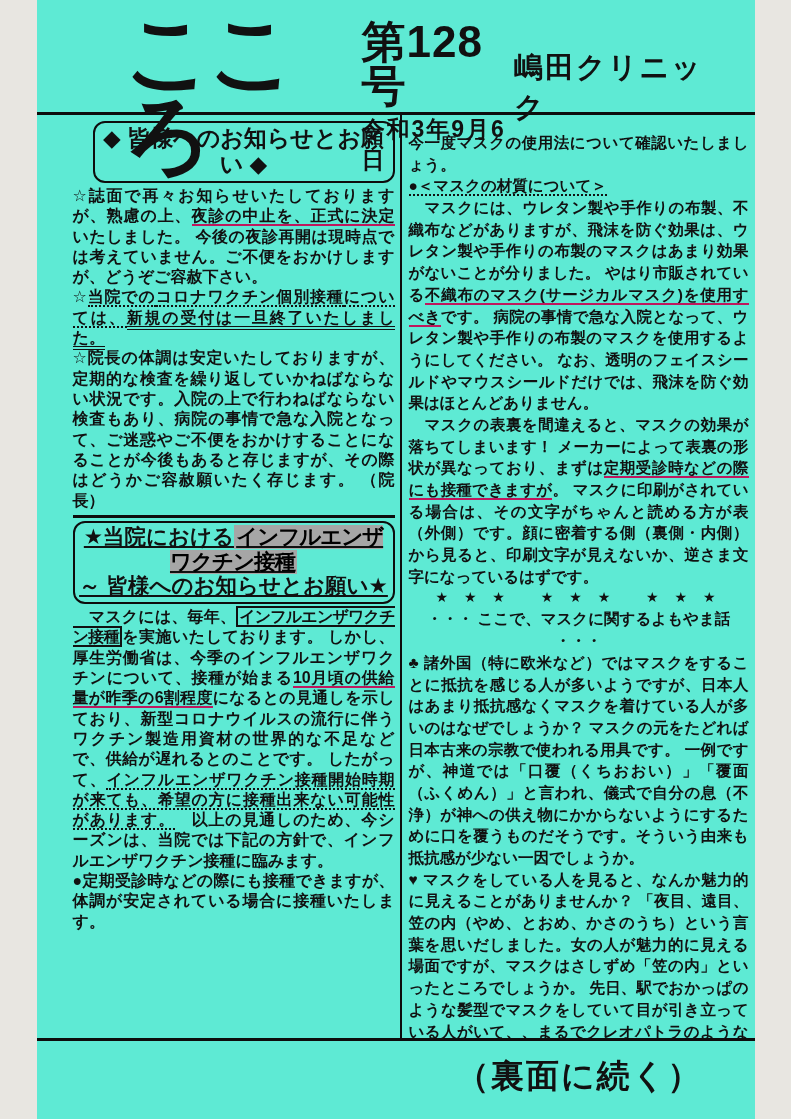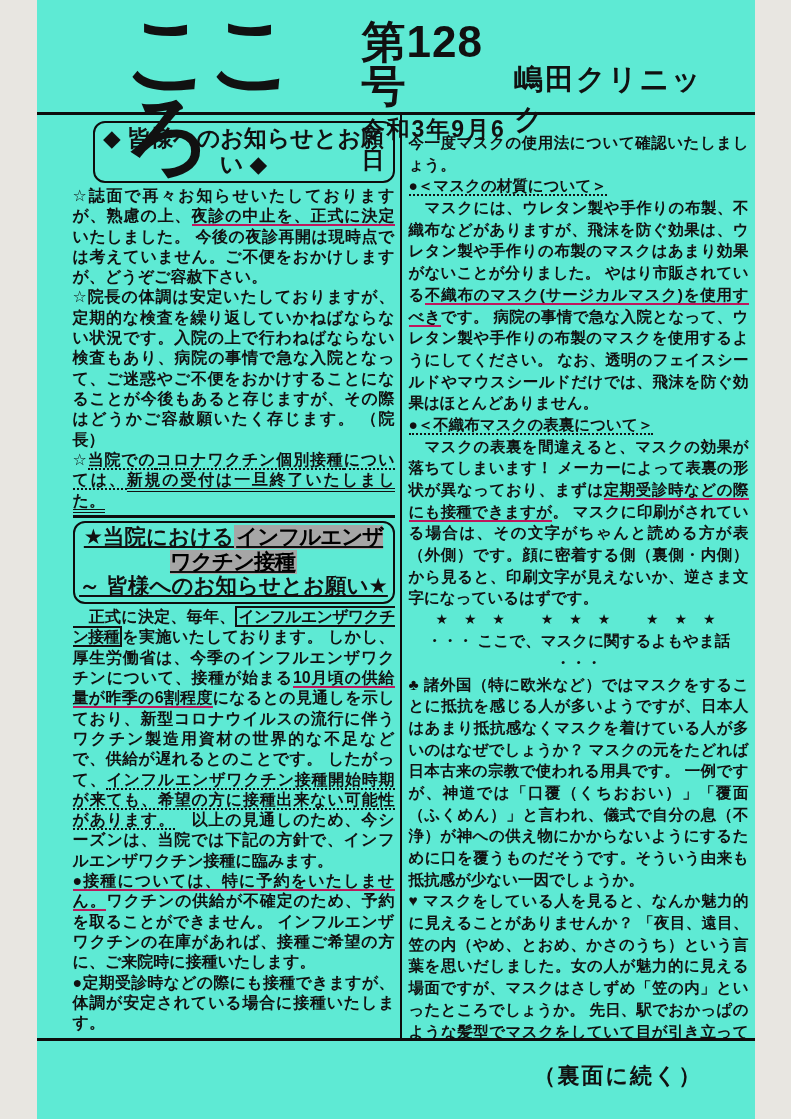--- a/index.html
+++ b/index.html
@@ -23,21 +23,21 @@
   }
   .logo{
     margin-left:88px;
     font-size:86px;line-height:.95;
     font-weight:900;letter-spacing:-4px;
     transform:scaleY(1.02);
   }
   .issue-block{margin-left:10px;margin-top:8px;}
   .issue-no{font-size:44px;font-weight:900;line-height:1.0;letter-spacing:1px;}
   .issue-date{font-size:23px;font-weight:700;margin-top:6px;letter-spacing:2px;}
-  .clinic{margin-left:auto;margin-right:42px;margin-top:48px;font-size:29px;font-weight:700;letter-spacing:2px;}
+  .clinic{margin-left:auto;margin-right:42px;margin-top:36px;font-size:29px;font-weight:700;letter-spacing:2px;}
   
   .columns{
     display:flex;
     height:926px;
     border-bottom:3px solid #0d0d0d;
     box-sizing:border-box;
   }
   .col-left{
     width:363px;
     padding:4px 5px 0 36px;
@@ -76,21 +76,21 @@
   .hl{background:#a6a6a6;color:#000;padding:0 2px;letter-spacing:-1px;}
   .boxed{border:2px solid #111;padding:0 1px;letter-spacing:-1px;}
   .subhead{font-weight:900;}
   .stars-row{text-align:center;font-size:14px;letter-spacing:6px;line-height:1.5;}
   .yomoyama{text-align:center;font-weight:900;}
   
   .footer{height:70px;display:flex;justify-content:flex-end;align-items:center;}
   .continue-note{
     margin-right:52px;
     font-family:"Liberation Serif","DejaVu Serif",serif;
-    font-size:22px;font-weight:700;letter-spacing:2px;
+    font-size:33px;font-weight:700;letter-spacing:2px;
   }
 </style>
 </head>
 <body>
 
 <div class="page">
 
   <div class="header">
     <div class="logo">こころ</div>
     <div class="issue-block">
@@ -100,42 +100,40 @@
     <div class="clinic">嶋田クリニック</div>
   </div>
 
   <div class="columns">
 
     <div class="col-left">
 
       <div class="section">
         <div class="box-heading h-lg">◆ 皆様へのお知らせとお願い ◆</div>
         <p><span>☆誌面で再々お知らせいたしておりますが、熟慮の上、</span><span class="u-solid">夜診の中止を、正式に決定</span><span>いたしました。 今後の夜診再開は現時点では考えていません。ご不便をおかけしますが、どうぞご容赦下さい。</span></p>
+        <p><span>☆</span><span class="u-dot">当院での</span><span class="u-dot">コロナワクチン個別接種</span><span class="u-dot">については、</span><span class="u-dbl">新規の受付は一旦終了いたしました。</span></p>
         <p>☆院長の体調は安定いたしておりますが、定期的な検査を繰り返していかねばならない状況です。入院の上で行わねばならない検査もあり、病院の事情で急な入院となって、ご迷惑やご不便をおかけすることになることが今後もあると存じますが、その際はどうかご容赦願いたく存じます。 （院長）</p>
-        <p><span>☆</span><span class="u-dot">当院での</span><span class="u-dot">コロナワクチン個別接種</span><span class="u-dot">については、</span><span class="u-dbl">新規の受付は一旦終了いたしました。</span></p>
       </div>
 
       <div class="section">
         <div class="box-heading h-md">
           <span>★当院における</span><span class="hl">インフルエンザワクチン接種</span><br>
           <span>～ 皆様へのお知らせとお願い★</span>
         </div>
-        <p><span>　正式に決定、毎年、</span><span class="boxed">インフルエンザワクチン接種</span><span>を実施いたしております。 しかし、厚生労働省は、今季のインフルエンザワクチンについて、接種が始まる</span><span class="u-solid">10月頃の供給量が昨季の6割程度</span><span>になるとの見通しを示しており、新型コロナウイルスの流行に伴うワクチン製造用資材の世界的な不足などで、供給が遅れるとのことです。 したがって、</span><span class="u-dot">インフルエンザワクチン接種開始時期が来ても、希望の方に接種出来ない可能性があります。</span><span>　以上の見通しのため、今シーズンは、当院では下記の方針で、インフルエンザワクチン接種に臨みます。</span></p>
-        <p><span class="u-solid">●接種については、特に予約をいたしません。</span><span>ワクチンの供給が不確定のため、予約を取ることができません。 インフルエンザワクチンの在庫があれば、接種ご希望の方に、ご来院時に接種いたします。</span></p>
+        <p><span>　マスクには、毎年、</span><span class="boxed">インフルエンザワクチン接種</span><span>を実施いたしております。 しかし、厚生労働省は、今季のインフルエンザワクチンについて、接種が始まる</span><span class="u-solid">10月頃の供給量が昨季の6割程度</span><span>になるとの見通しを示しており、新型コロナウイルスの流行に伴うワクチン製造用資材の世界的な不足などで、供給が遅れるとのことです。 したがって、</span><span class="u-dot">インフルエンザワクチン接種開始時期が来ても、希望の方に接種出来ない可能性があります。</span><span>　以上の見通しのため、今シーズンは、当院では下記の方針で、インフルエンザワクチン接種に臨みます。</span></p>
         <p>●定期受診時などの際にも接種できますが、体調が安定されている場合に接種いたします。</p>
 
       </div>
 
     </div>
 
     <div class="col-right">
       <p>今一度マスクの使用法について確認いたしましょう。</p>
       <p class="subhead"><span class="u-dot">●＜マスクの材質について＞</span></p>
       <p><span>　マスクには、ウレタン製や手作りの布製、不織布などがありますが、飛沫を防ぐ効果は、ウレタン製や手作りの布製のマスクはあまり効果がないことが分りました。 やはり市販されている</span><span class="u-solid">不織布のマスク(サージカルマスク)を使用すべき</span><span>です。 病院の事情で急な入院となって、ウレタン製や手作りの布製のマスクを使用するようにしてください。 なお、透明のフェイスシールドやマウスシールドだけでは、飛沫を防ぐ効果はほとんどありません。</span></p>
-      <p class="subhead"><span class="u-dot">●＜不織布マスクの表裏について＞</span></p>
       <p><span>　マスクの表裏を間違えると、マスクの効果が落ちてしまいます！ メーカーによって表裏の形状が異なっており、まずは</span><span class="u-solid">定期受診時などの際にも接種できますが</span><span>。 マスクに印刷がされている場合は、その文字がちゃんと読める方が表（外側）です。顔に密着する側（裏側・内側）から見ると、印刷文字が見えないか、逆さま文字になっているはずです。</span></p>
       <div class="stars-row">★ ★ ★　 ★ ★ ★　 ★ ★ ★</div>
       <div class="yomoyama">・・・ ここで、マスクに関するよもやま話 ・・・</div>
       <p>♣ 諸外国（特に欧米など）ではマスクをすることに抵抗を感じる人が多いようですが、日本人はあまり抵抗感なくマスクを着けている人が多いのはなぜでしょうか？ マスクの元をたどれば日本古来の宗教で使われる用具です。 一例ですが、神道では「口覆（くちおおい）」「覆面（ふくめん）」と言われ、儀式で自分の息（不浄）が神への供え物にかからないようにするために口を覆うものだそうです。そういう由来も抵抗感が少ない一因でしょうか。</p>
       <p>♥ マスクをしている人を見ると、なんか魅力的に見えることがありませんか？ 「夜目、遠目、笠の内（やめ、とおめ、かさのうち）という言葉を思いだしました。女の人が魅力的に見える場面ですが、マスクはさしずめ「笠の内」といったところでしょうか。 先日、駅でおかっぱのような髪型でマスクをしていて目が引き立っている人がいて、、まるでクレオパトラのような人だなあ・・・とうっとり見ていたら、マスクを外され、ひげぼうぼうのおっさんでした（驚）！</p>
     </div>
 
   </div>
 
   <div class="footer">

